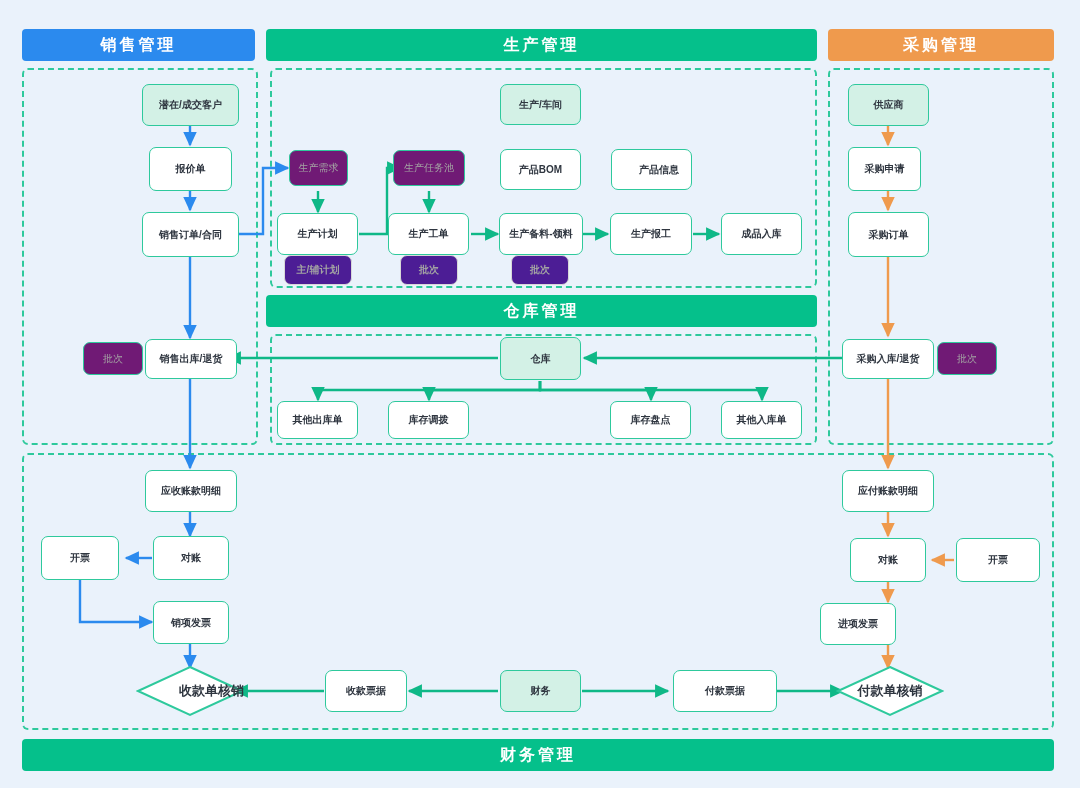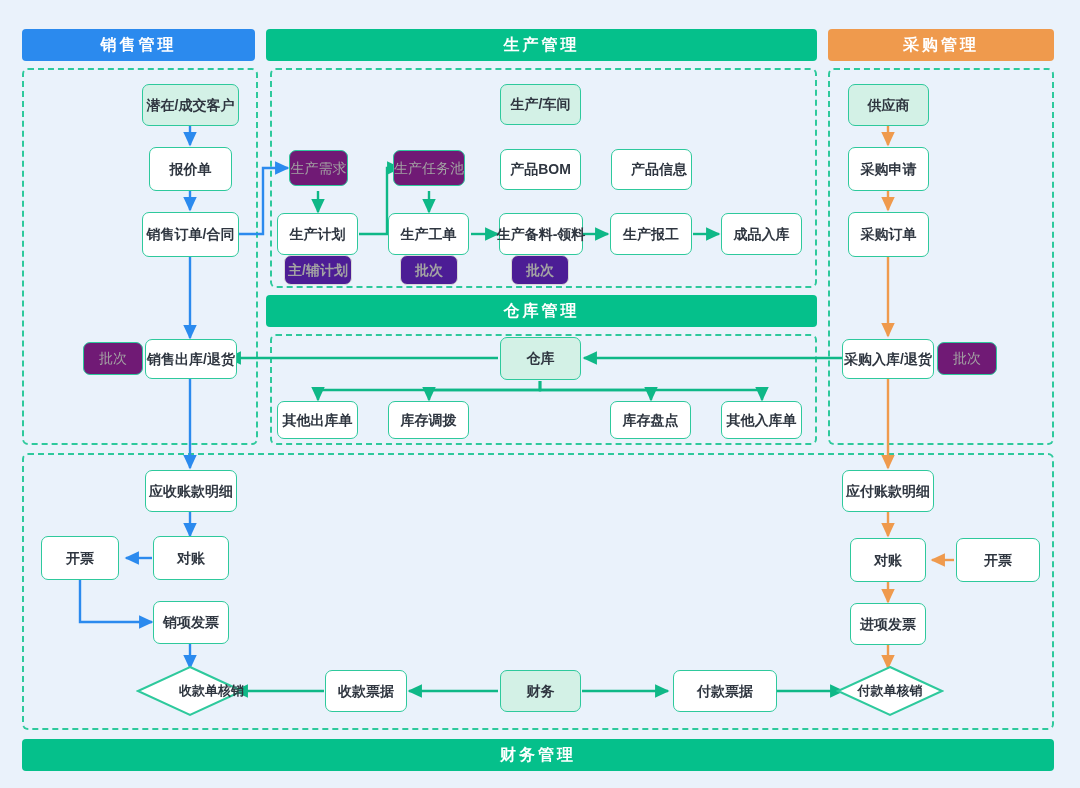--- a/index.html
+++ b/index.html
@@ -35,21 +35,21 @@
     background:transparent;
   }
 
   
   .node{
     position:absolute;
     box-sizing:border-box;
     display:flex;align-items:center;justify-content:center;
     text-align:center;
     border-radius:7px;
-    font-size:14px;
+    font-size:10px;
     font-weight:bold;
     color:#2f3640;
     line-height:1.15;
     background:#ffffff;
     border:1.5px solid #2ec99c;
     white-space:nowrap;
     z-index:5;
   }
   .node.mint{background:#d3f1e6;border-color:#2ec99c;}
   .node.gray{
@@ -230,21 +230,21 @@
   <div class="node gray" style="left:400px;top:255px;width:58px;height:30px;">
     <span>批次</span>
   </div>
   <div class="node gray" style="left:511px;top:255px;width:58px;height:30px;">
     <span>批次</span>
   </div>
 
   <div class="node mint" style="left:848px;top:84px;width:81px;height:42px;">
     <span>供应商</span>
   </div>
-  <div class="node" style="left:848px;top:147px;width:81px;height:44px;">
+  <div class="node" style="left:848px;top:147px;width:73px;height:44px;border-radius:6px;">
     <span>采购申请</span>
   </div>
   <div class="node" style="left:848px;top:212px;width:81px;height:45px;">
     <span>采购订单</span>
   </div>
   <div class="node" style="left:842px;top:339px;width:92px;height:40px;">
     <span>采购入库/退货</span>
   </div>
   <div class="node gray-teal" style="left:937px;top:342px;width:60px;height:33px;">
     <span>批次</span>
@@ -305,17 +305,17 @@
 
   <div class="node" style="left:842px;top:470px;width:92px;height:42px;">
     <span>应付账款明细</span>
   </div>
   <div class="node" style="left:850px;top:538px;width:76px;height:44px;">
     <span>对账</span>
   </div>
   <div class="node" style="left:956px;top:538px;width:84px;height:44px;">
     <span>开票</span>
   </div>
-  <div class="node" style="left:850px;top:603px;width:76px;height:42px;">
+  <div class="node" style="left:820px;top:603px;width:76px;height:42px;">
     <span>进项发票</span>
   </div>
 
 </div>
 
 </body></html>

